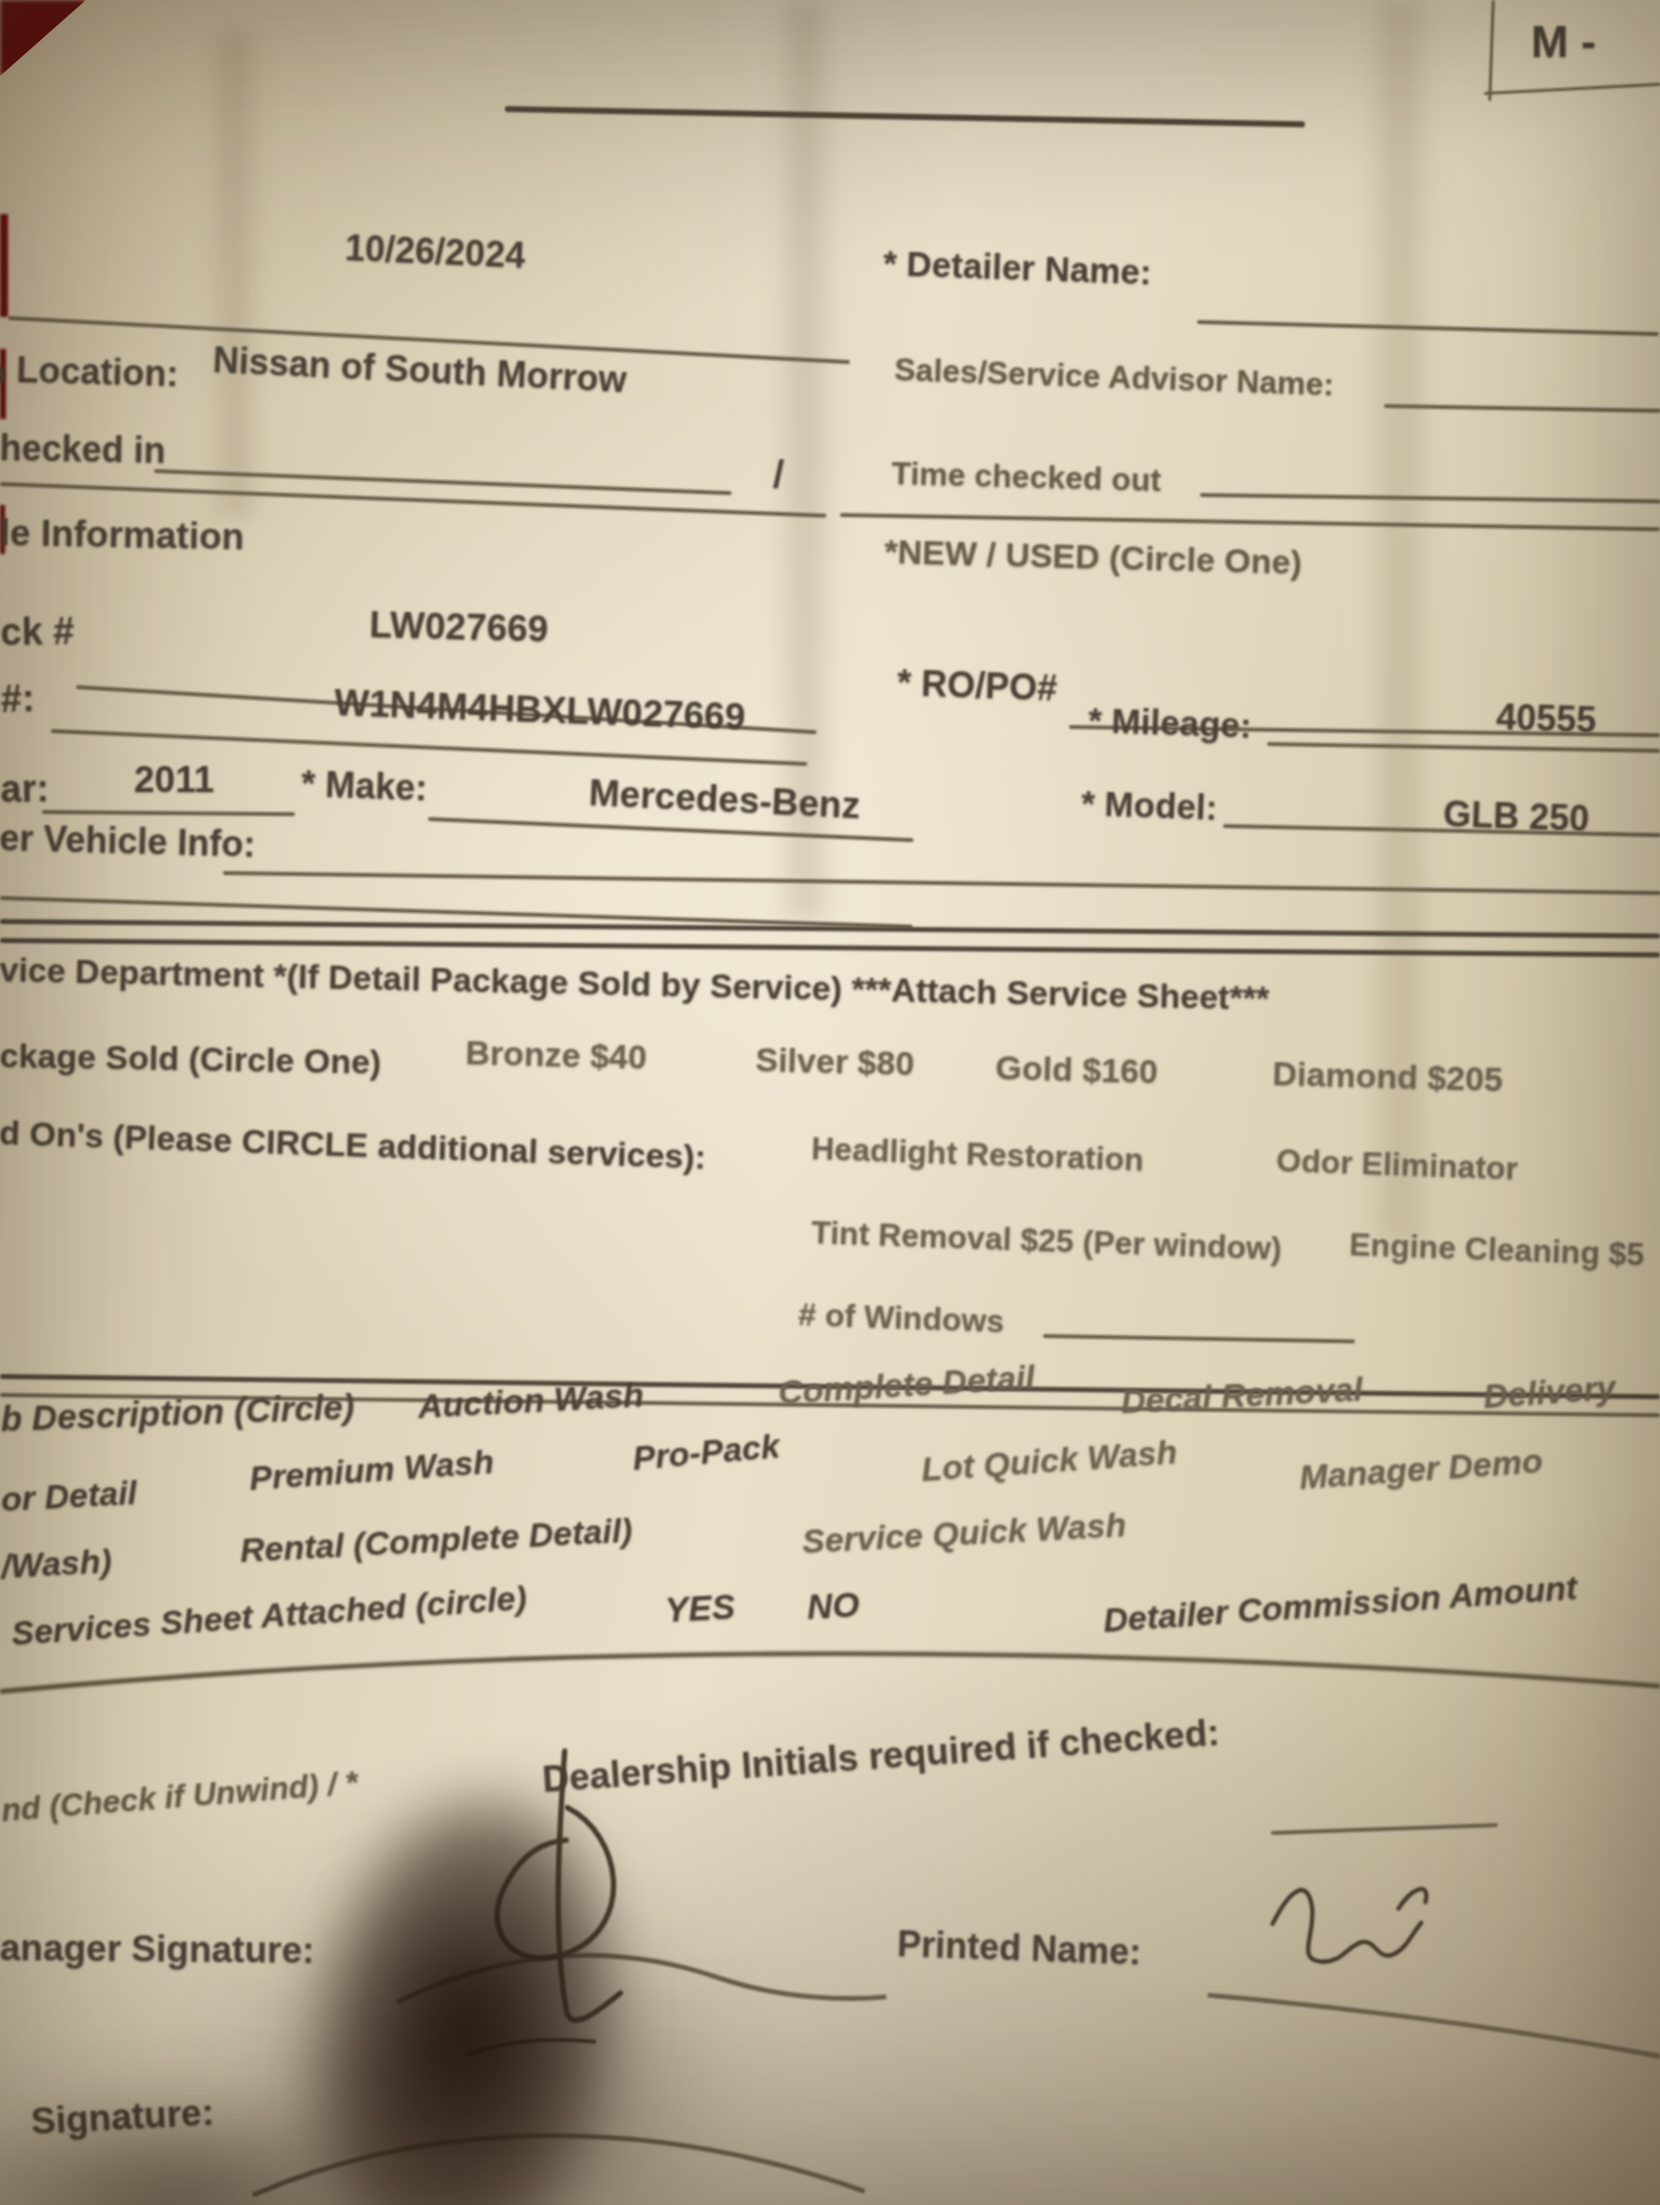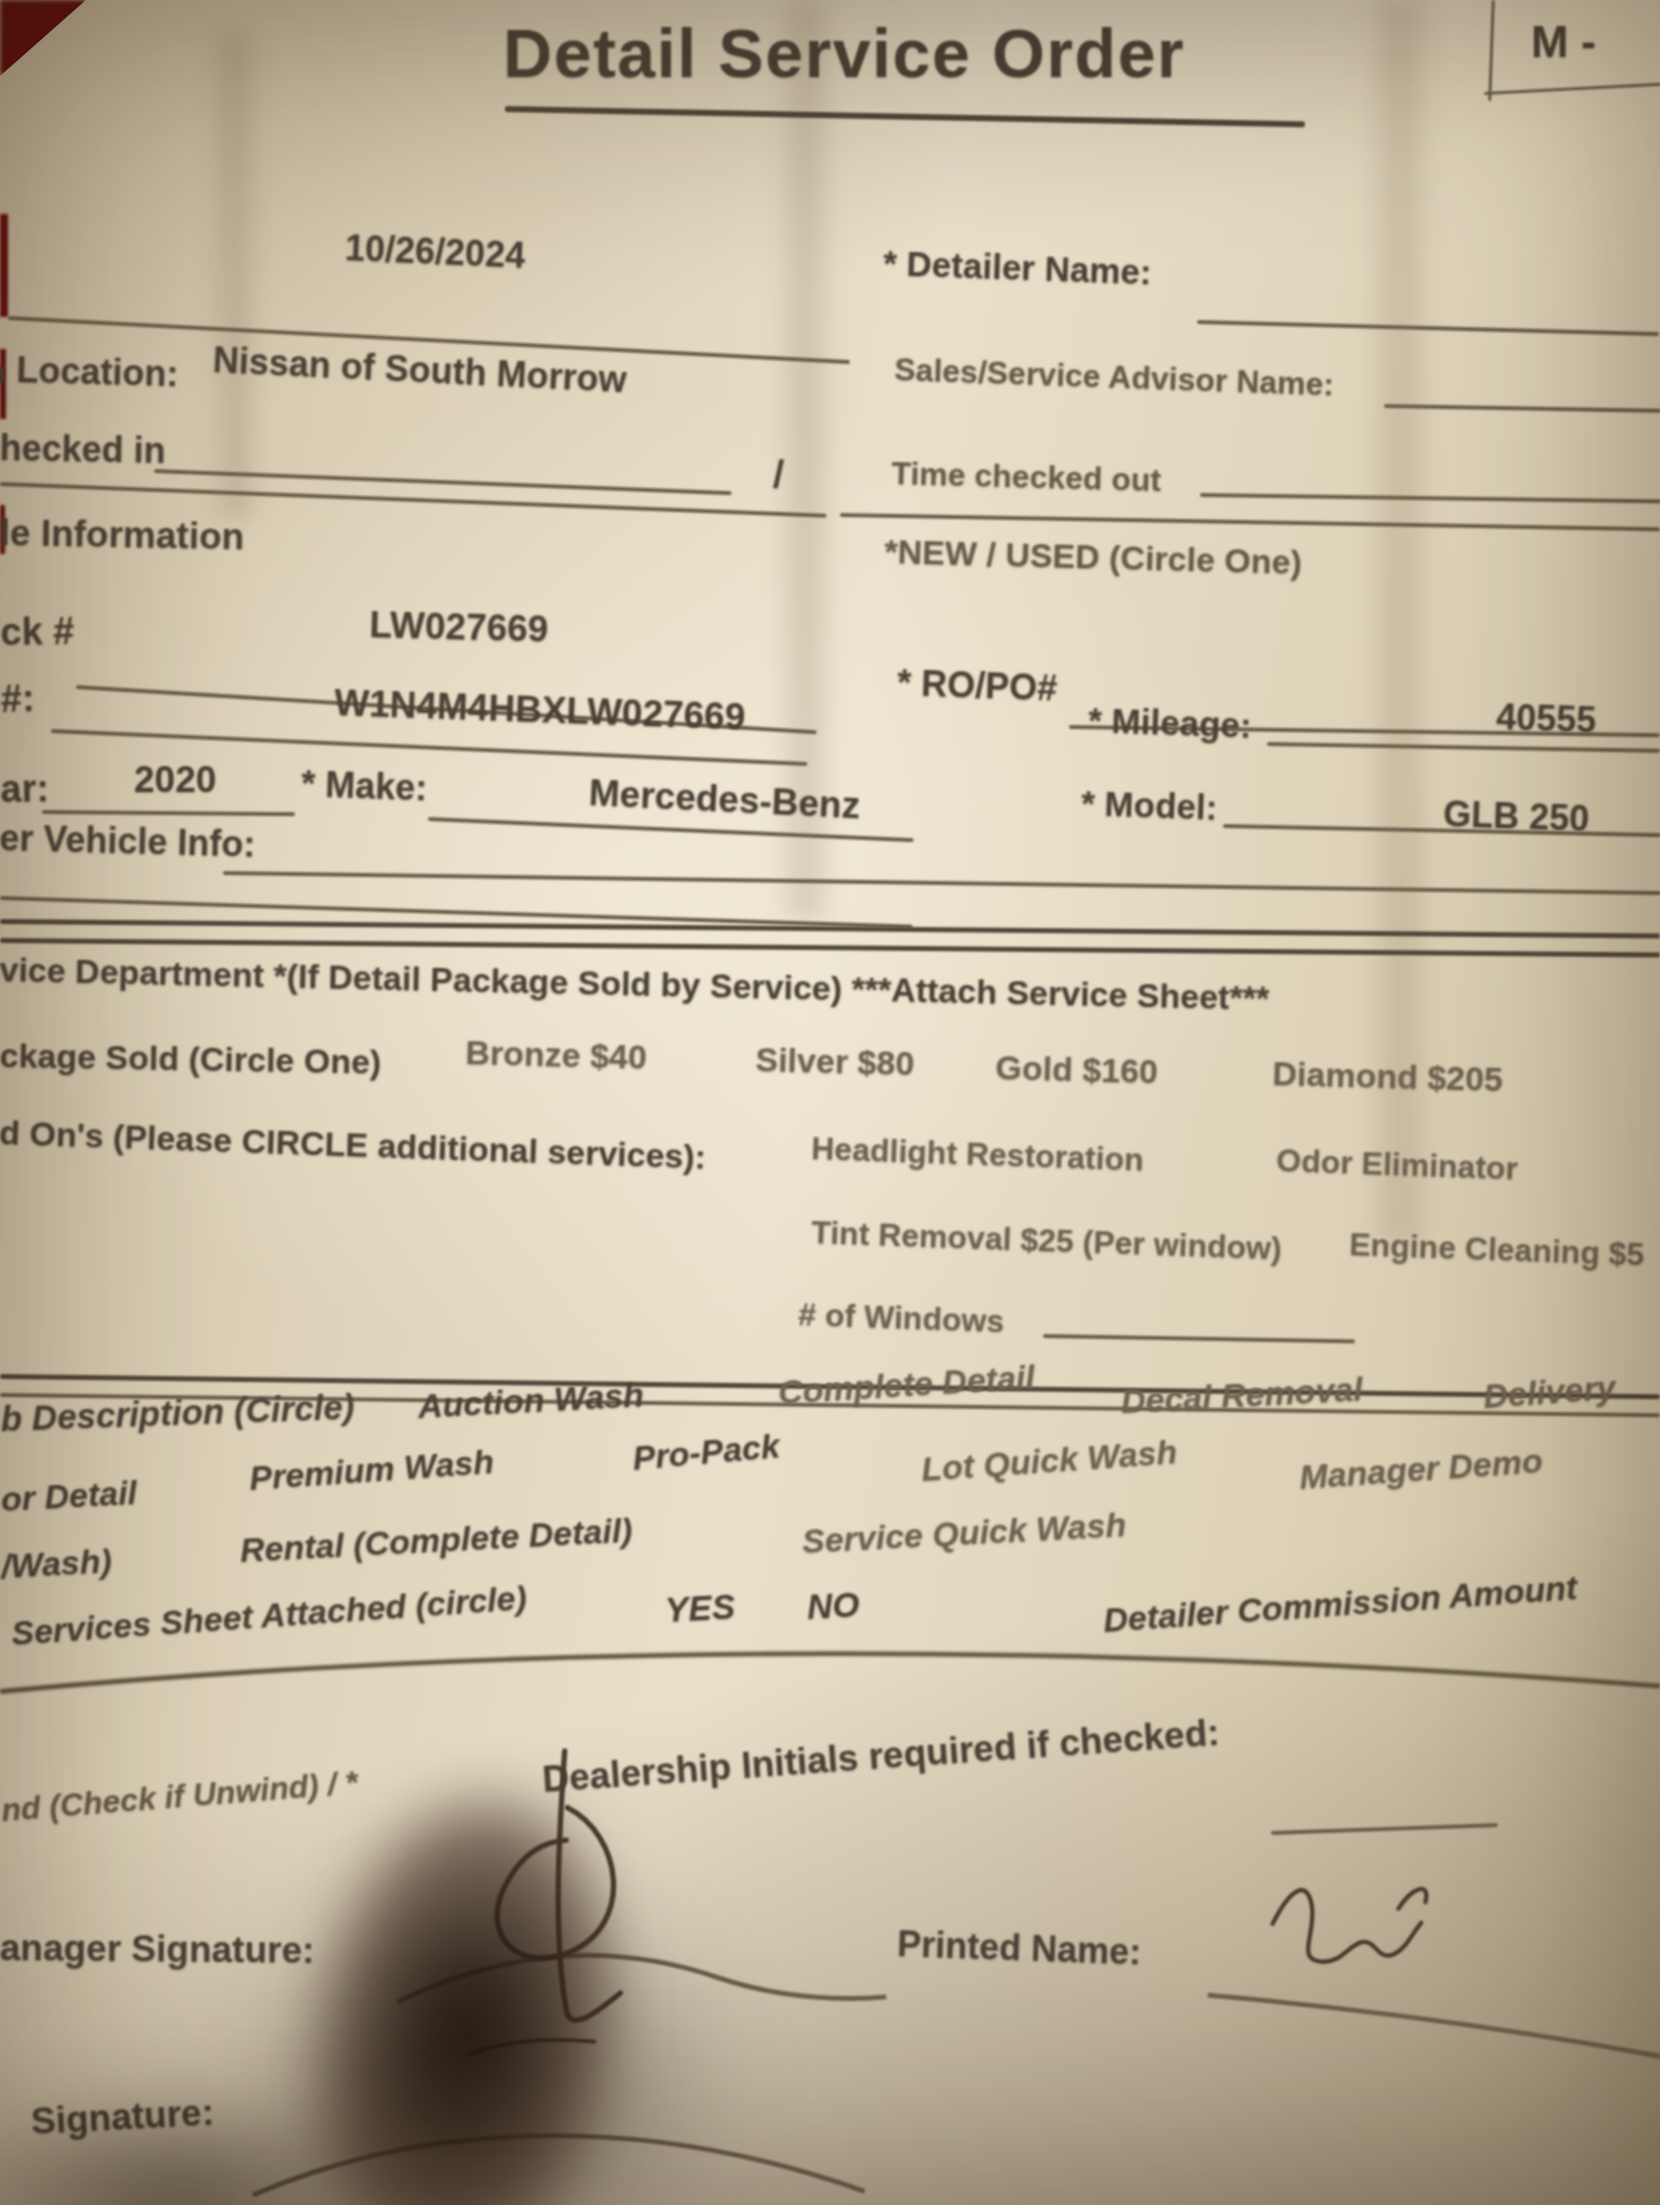--- a/index.html
+++ b/index.html
@@ -44,21 +44,20 @@
 
   <div class="corner-red"></div>
   <div class="redbit" style="left:0;top:214px;width:7.6px;height:103px;"></div>
   <div class="redbit" style="left:0;top:349px;width:6px;height:70px;"></div>
   <div class="redbit" style="left:0;top:505px;width:4.9px;height:49px;"></div>
 
   <div class="crease" style="left:773px;top:0;width:65px;height:919px;"></div>
   <div class="crease" style="left:1362px;top:0;width:76px;height:1243px;"></div>
   <div class="crease" style="left:205px;top:32px;width:59px;height:486px;"></div>
 
-  <div class="lbl titlebox">Detail Service Order</div>
   <div class="line title-underline"></div>
   <div class="line mbox-l"></div>
   <div class="line mbox-b"></div>
   <div class="lbl" style="left:1531px;top:16px;font-size:45px;">M -</div>
 
   <div class="lbl" style="left:346px;top:227px;font-size:36px;transform:rotate(2.5deg);">10/26/2024</div>
   <div class="line" style="left:8px;top:316px;width:843px;transform:rotate(3deg);"></div>
   <div class="lbl" style="left:884px;top:243px;font-size:35px;transform:rotate(2deg);">* Detailer Name:</div>
   <div class="line" style="left:1197px;top:320px;width:462px;transform:rotate(1.5deg);"></div>
 
@@ -86,21 +85,21 @@
   <div class="line" style="left:1069px;top:725px;width:591px;transform:rotate(0.8deg);"></div>
 
   <div class="lbl" style="left:0;top:678px;font-size:38px;transform:rotate(-2deg);">#:</div>
   <div class="lbl" style="left:335px;top:682px;font-size:37px;transform:rotate(2deg);">W1N4M4HBXLW027669</div>
   <div class="line" style="left:51px;top:729px;width:757px;transform:rotate(2.5deg);"></div>
   <div class="lbl" style="left:1089px;top:700px;font-size:35px;transform:rotate(2deg);">* Mileage:</div>
   <div class="lbl" style="left:1497px;top:696px;font-size:36px;transform:rotate(2deg);">40555</div>
   <div class="line" style="left:1267px;top:742px;width:393px;transform:rotate(1deg);"></div>
 
   <div class="lbl" style="left:0;top:768px;font-size:38px;transform:rotate(-1deg);">ar:</div>
-  <div class="lbl" style="left:134px;top:759px;font-size:37px;">2020</div>
+  <div class="lbl" style="left:134px;top:759px;font-size:37px;">2011</div>
   <div class="line" style="left:42px;top:810px;width:253px;transform:rotate(0.5deg);"></div>
   <div class="lbl" style="left:302px;top:763px;font-size:36px;transform:rotate(2deg);">* Make:</div>
   <div class="lbl" style="left:590px;top:772px;font-size:37px;transform:rotate(2.8deg);">Mercedes-Benz</div>
   <div class="line" style="left:428px;top:817px;width:486px;transform:rotate(2.5deg);"></div>
   <div class="lbl" style="left:1082px;top:783px;font-size:35px;transform:rotate(2deg);">* Model:</div>
   <div class="lbl" style="left:1444px;top:793px;font-size:36px;transform:rotate(2deg);">GLB 250</div>
   <div class="line" style="left:1223px;top:824px;width:438px;transform:rotate(1.2deg);"></div>
 
   <div class="lbl" style="left:0;top:817px;font-size:36px;transform:rotate(1.5deg);">er Vehicle Info:</div>
   <div class="line" style="left:223px;top:871px;width:1438px;transform:rotate(0.8deg);"></div>

